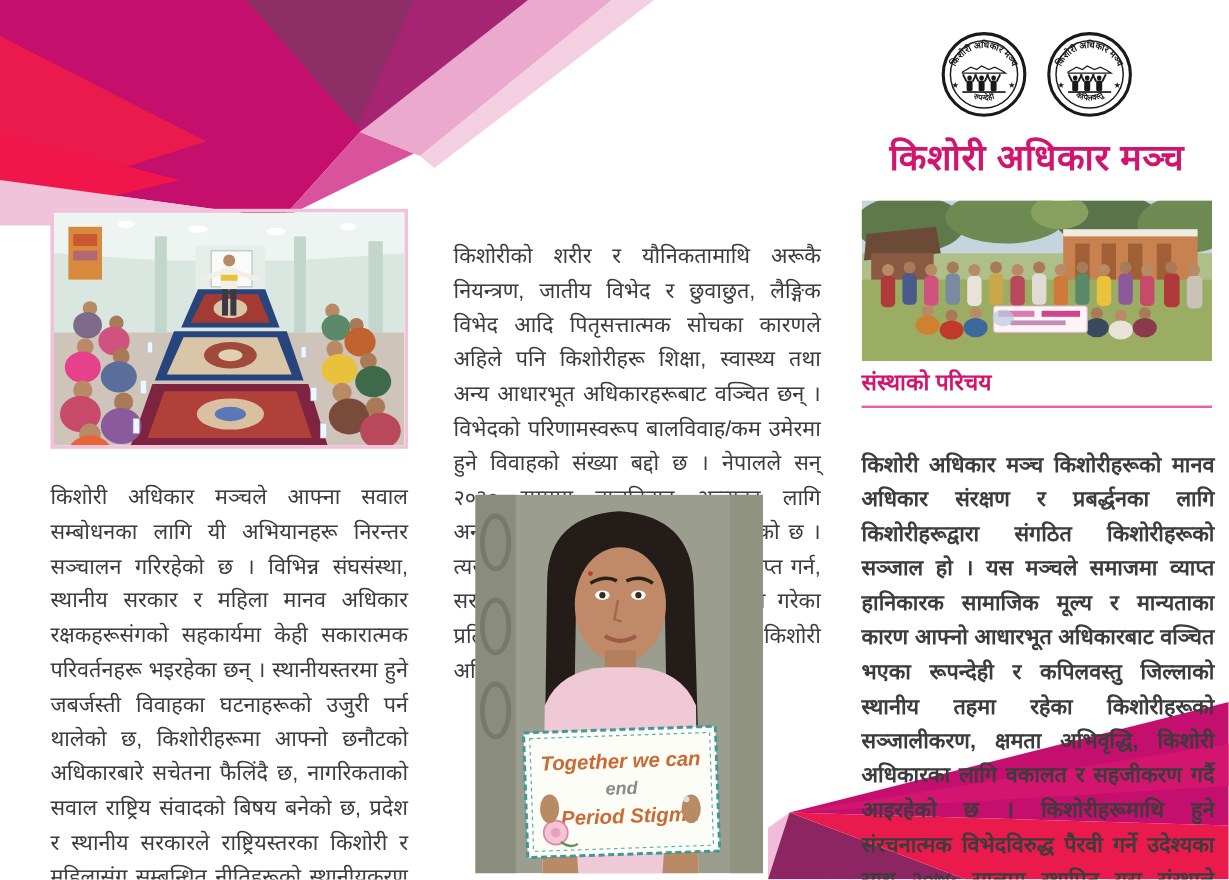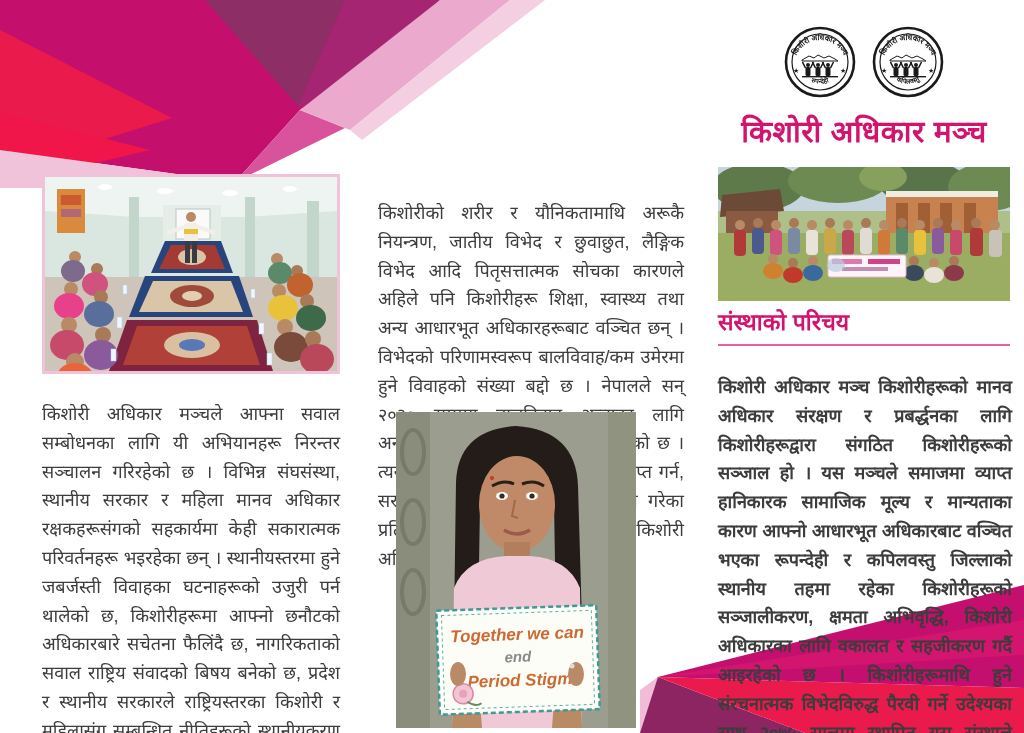--- a/index.html
+++ b/index.html
@@ -27,21 +27,21 @@
   #col3 { position:absolute; left:718px; top:26px; width:292px; }
   #logo-row { display:flex; justify-content:center; gap:16px; }
   .org-logo { width:72px; height:72px; }
 
   #main-title { margin-top:12px; text-align:center; color:#d2146f;
                 font-size:30px; font-weight:bold; letter-spacing:0.5px;
                 white-space:nowrap; }
   #col3-photo { left:718px; top:167px; width:292px; height:134px; }
 
   #section-heading { position:absolute; left:718px; top:305px; width:292px;
-                     color:#d2146f; font-size:23px; font-weight:bold;
+                     color:#d2146f; font-size:19px; font-weight:bold;
                      padding-bottom:7px; border-bottom:2.5px solid #ea5da2; }
   #col3-text { left:718px; top:345px; width:294px;font-weight:bold; }
 
   .sign-text { font-style:italic; font-weight:bold; }
 </style>
 </head>
 <body>
 
 <div class="page">
 

